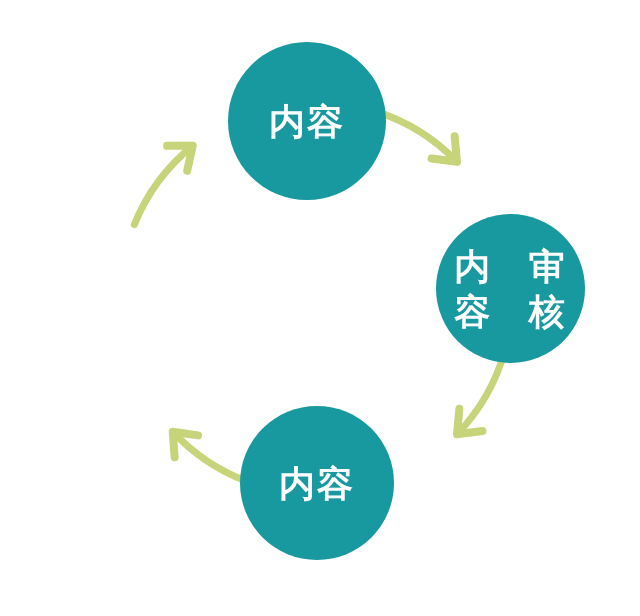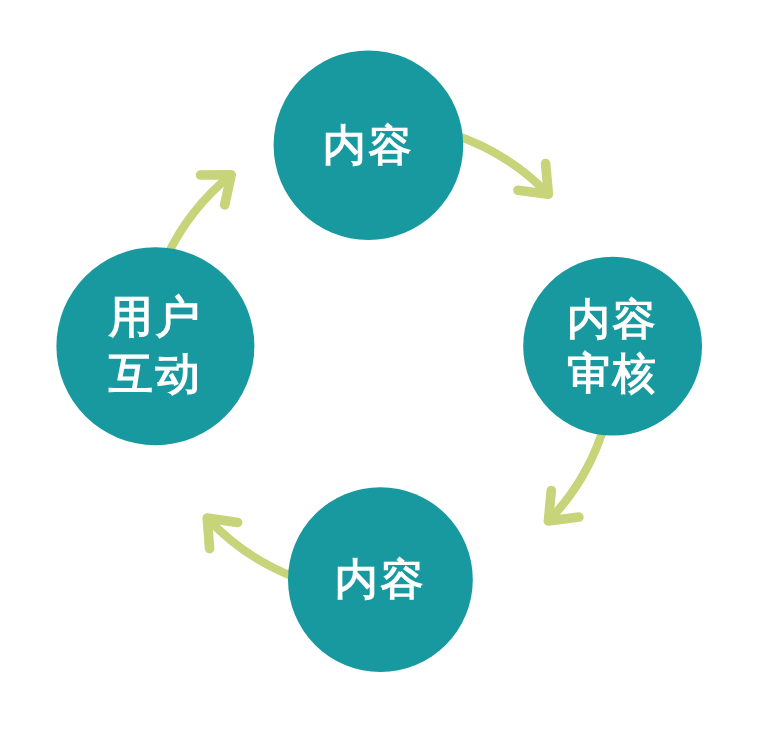--- a/index.html
+++ b/index.html
@@ -21,21 +21,21 @@
     top: 0;
     width: 640px;
     height: 616px;
   }
   .node {
     position: absolute;
     border-radius: 50%;
     background: #17999f;
     color: #ffffff;
     display: flex;
-    flex-direction: column;
+    flex-direction: row;
     align-items: center;
     justify-content: center;
     font-weight: bold;
     font-size: 36px;
     line-height: 1.25;
     letter-spacing: 2px;
     text-align: center;
     user-select: none;
   }
   .node-top    { left: 228px; top:  42px; width: 158px; height: 158px; }
@@ -67,18 +67,14 @@
 
   <div class="node node-right">
     <span>内容</span>
     <span>审核</span>
   </div>
 
   <div class="node node-bottom">
     <span>内容</span>
   </div>
 
-  <div class="node node-left">
-    <span>用户</span>
-    <span>互动</span>
-  </div>
 
 </div>
 
 </body></html>

